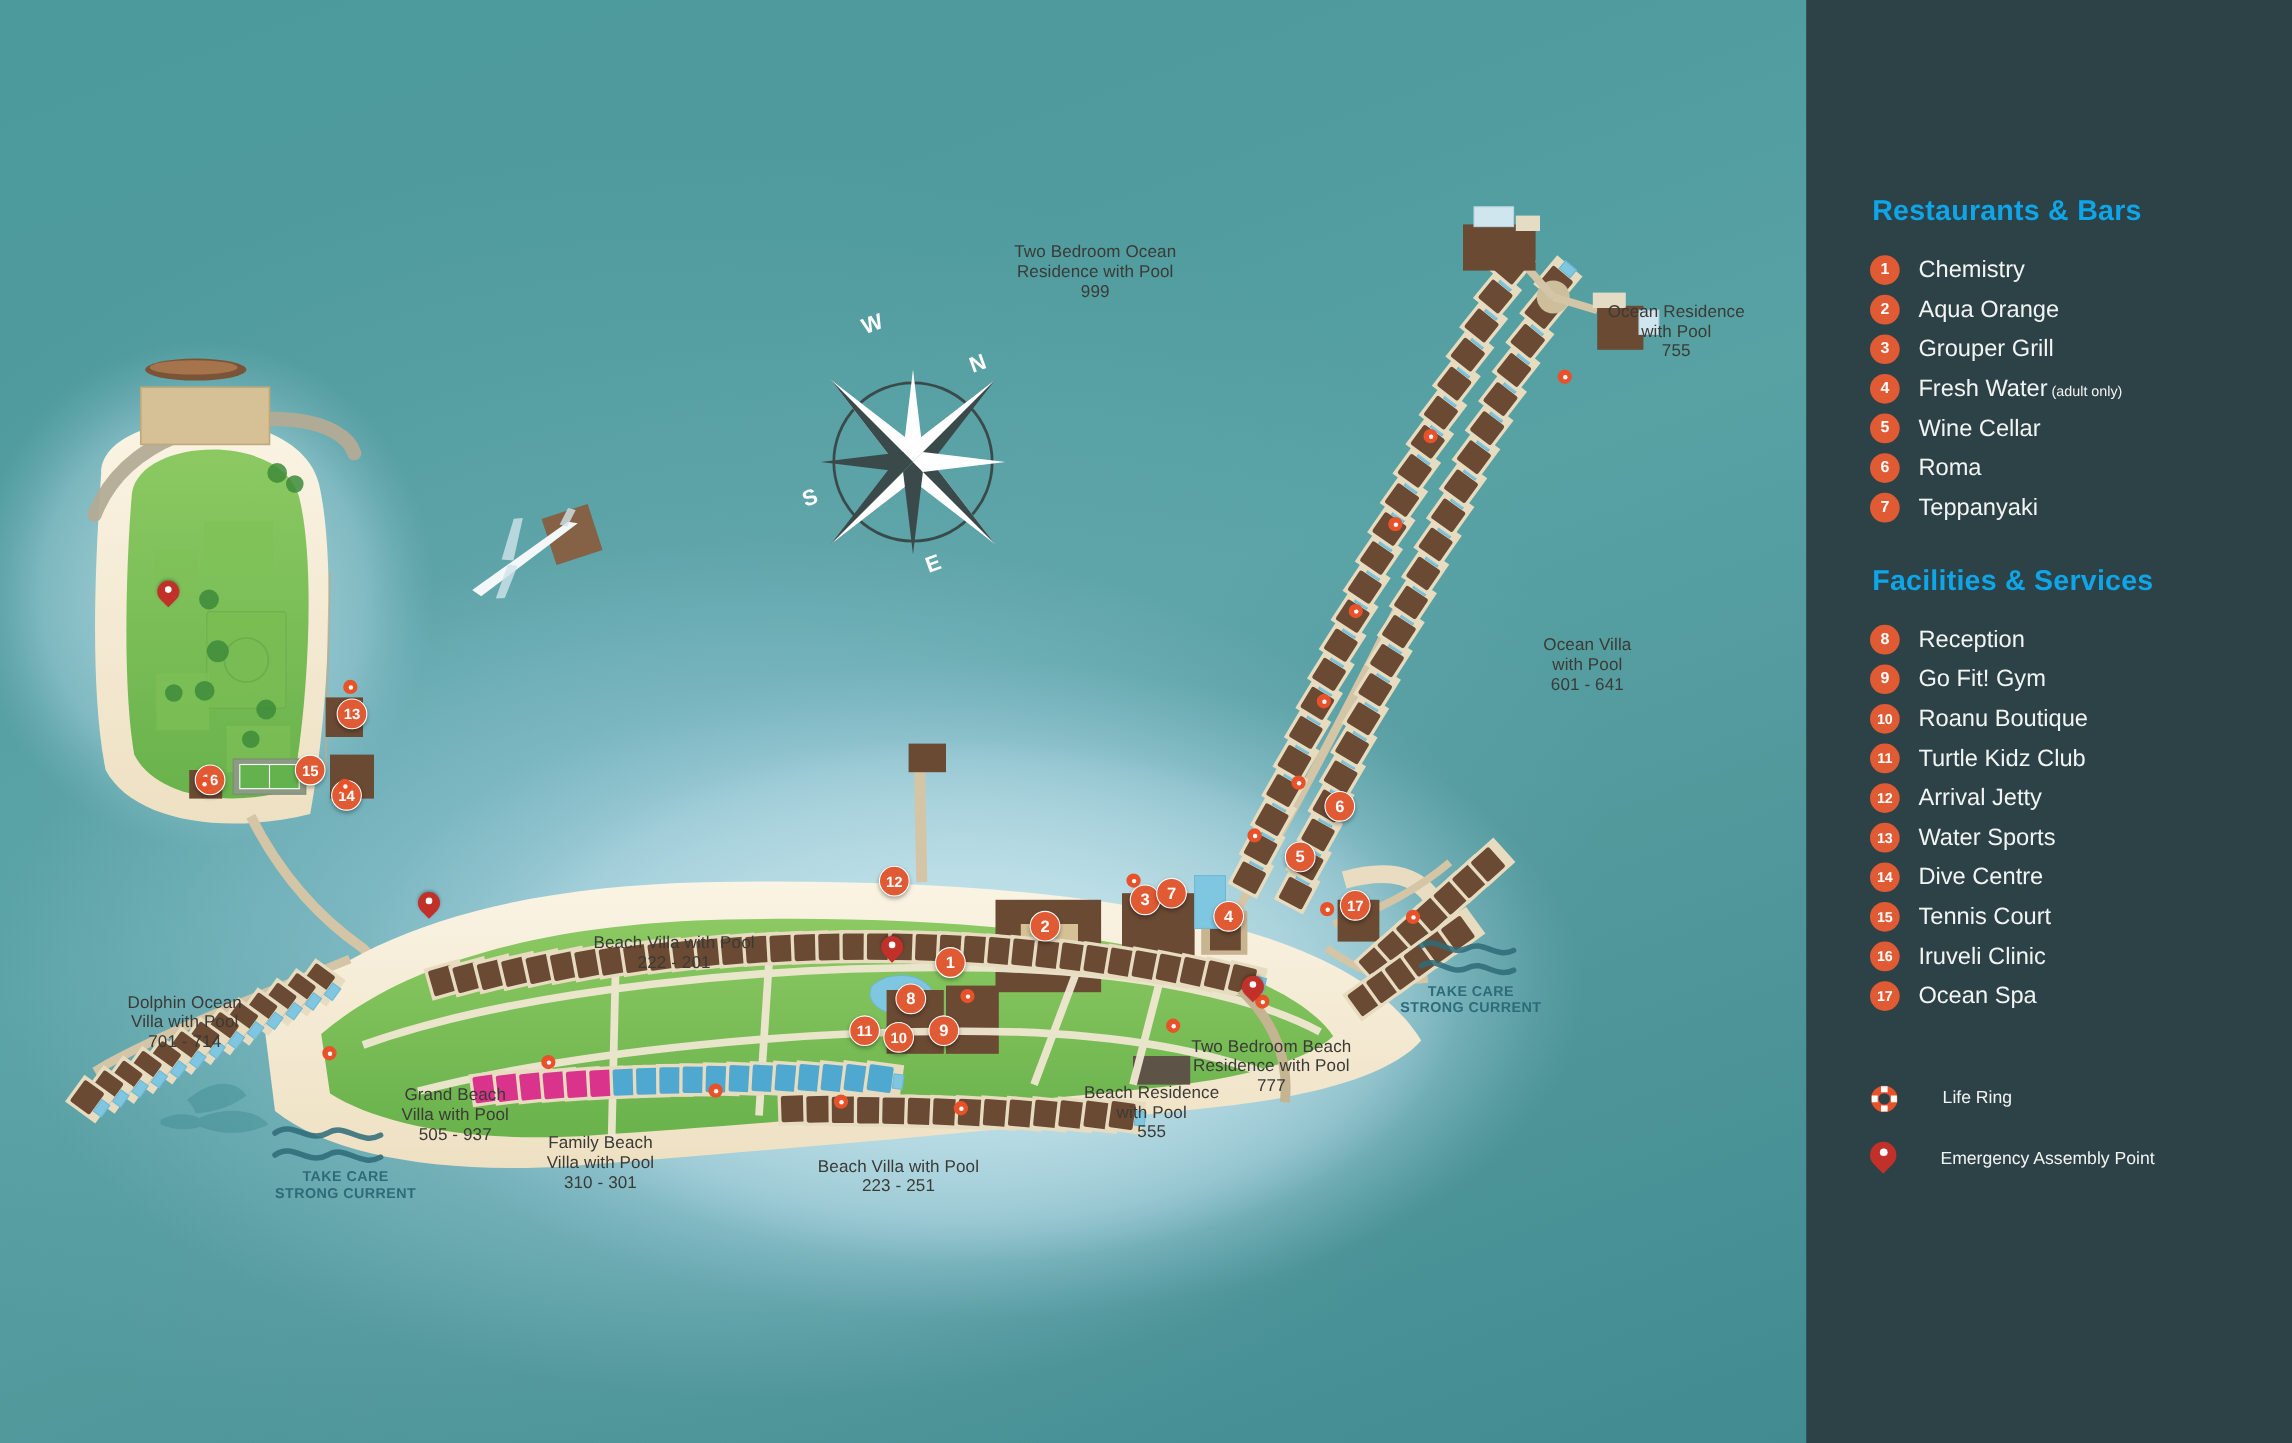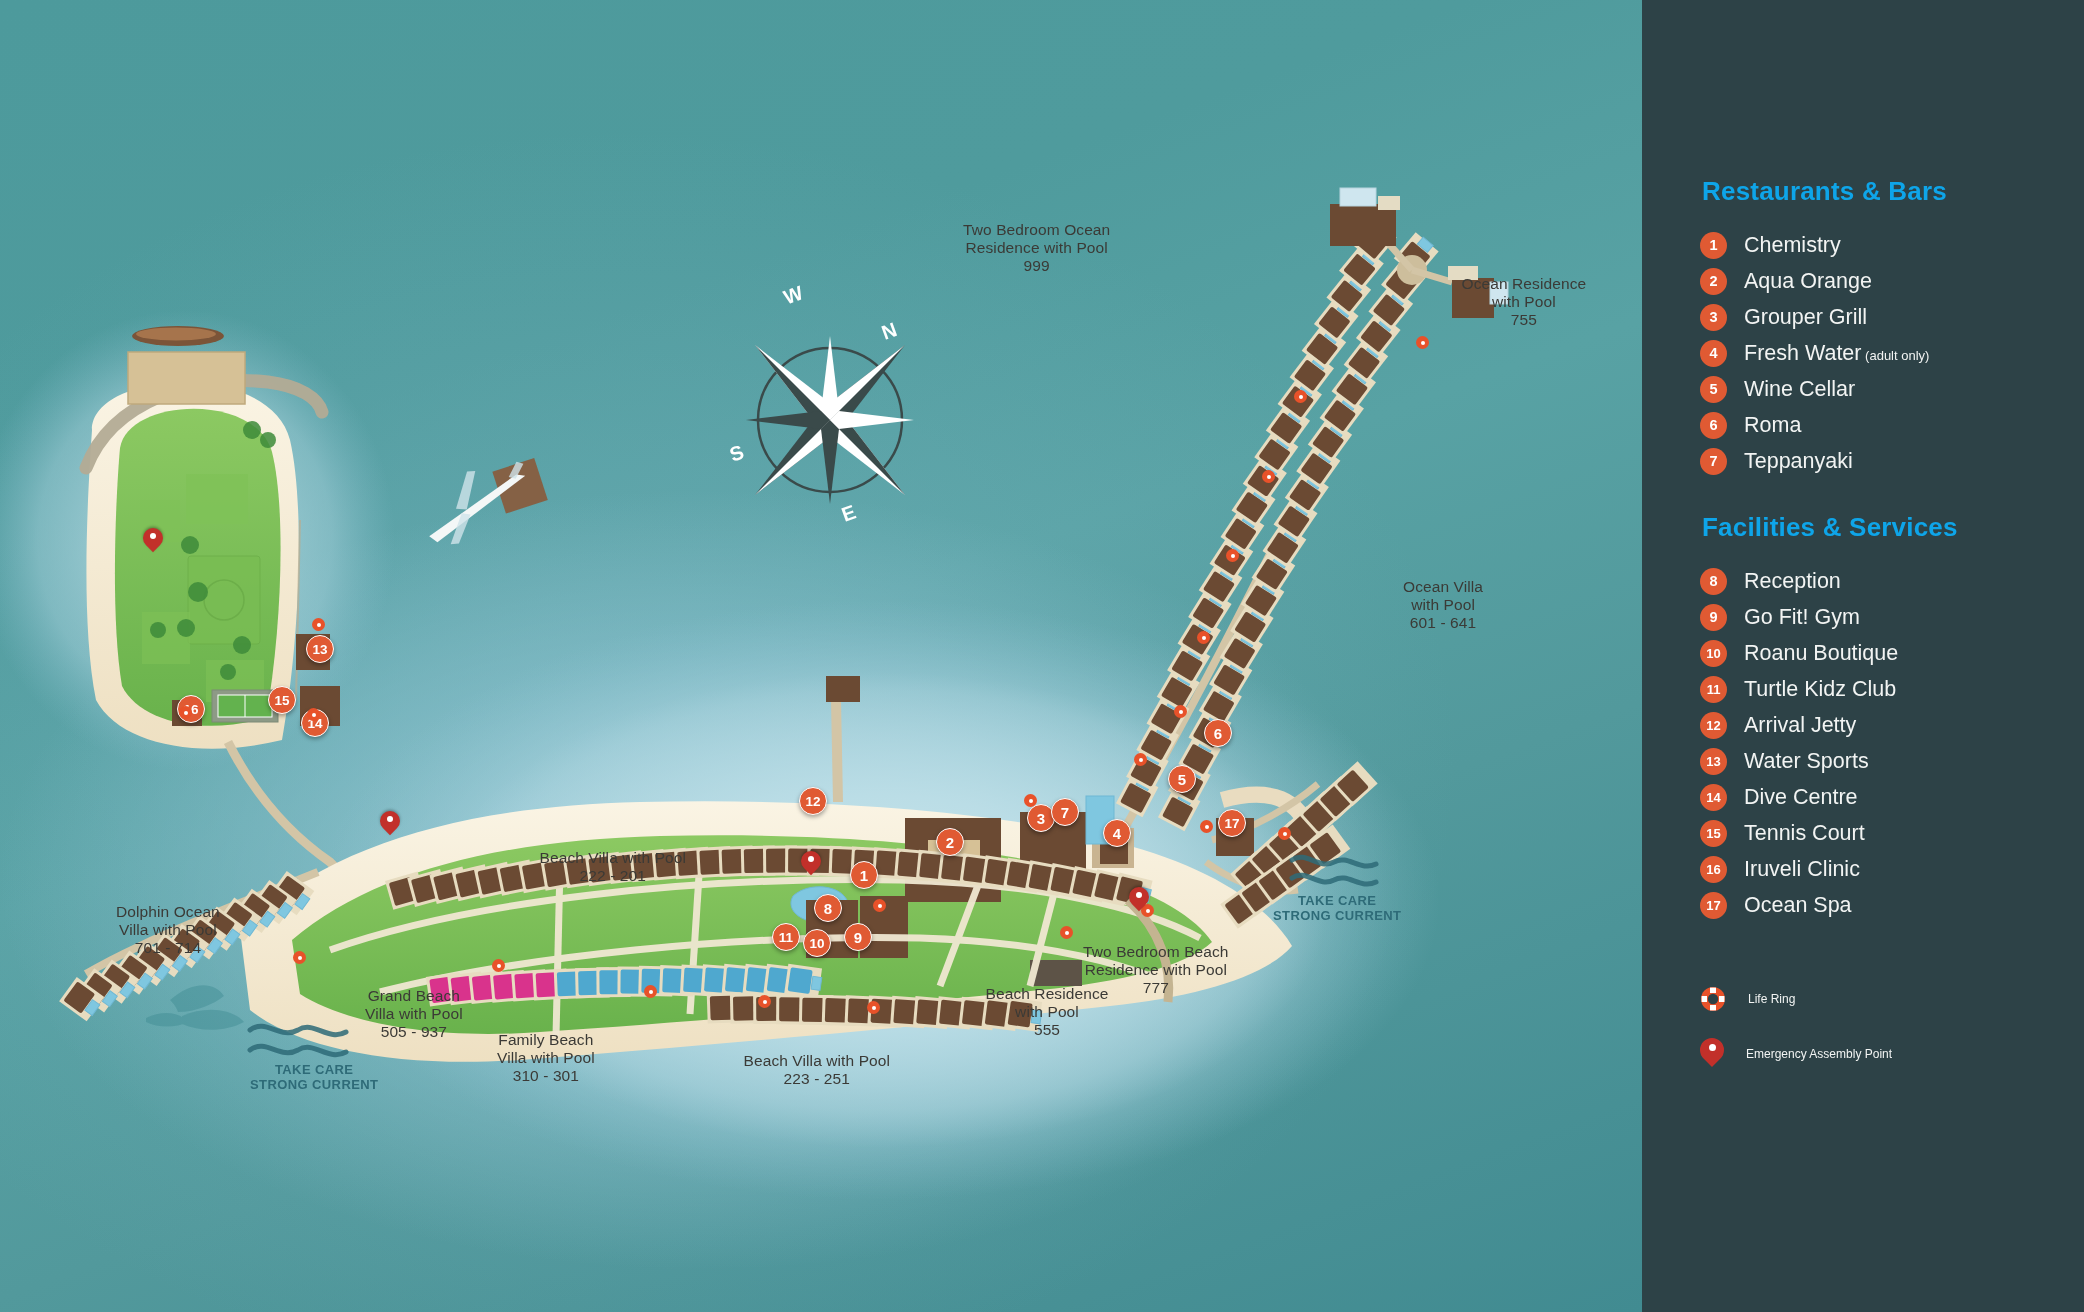--- a/index.html
+++ b/index.html
@@ -48,21 +48,21 @@
   #sidebar{position:absolute;left:1642px;top:0;width:442px;height:1312px;background:#2d4247;}
   .sec-title{position:absolute;color:#0ea5e9;font-size:26px;font-weight:bold;letter-spacing:.2px;}
   .litem{position:absolute;display:flex;align-items:center;height:30px;left:58px;}
   .badge{width:27px;height:27px;border-radius:50%;background:#e05a33;color:#fff;font-size:14.5px;
          font-weight:bold;display:flex;align-items:center;justify-content:center;flex:0 0 auto;}
   .badge.two{font-size:13px;}
   .ltext{margin-left:17px;color:#f2f4f3;font-size:21.5px;white-space:nowrap;}
   .ltext small{font-size:13px;}
 
   .legend-row{position:absolute;display:flex;align-items:center;left:58px;}
-  .legend-row .ltext{margin-left:22px;font-size:12px;text-align:right;}
+  .legend-row .ltext{margin-left:40px;font-size:16px;text-align:right;}
   .lring-big{position:relative;width:26px;height:26px;flex:0 0 auto;}
   .epin-big{position:relative;width:24px;height:32px;flex:0 0 auto;}
   .epin-big i{position:absolute;left:0;top:0;width:24px;height:24px;border-radius:50% 50% 50% 0;
               transform:rotate(-45deg);background:#c2302a;}
   .epin-big b{position:absolute;left:8.5px;top:6px;width:7px;height:7px;border-radius:50%;background:#fff;z-index:2;}
 </style>
 </head>
 <body>
 
 <div id="page">
@@ -924,21 +924,21 @@
           </g>
         </g>
       </svg>
       <span class="cl" style="left:84px;top:-6px;transform:rotate(-20deg);">W</span>
       <span class="cl" style="left:182px;top:30px;transform:rotate(-20deg);">N</span>
       <span class="cl" style="left:142px;top:212px;transform:rotate(-20deg);">E</span>
       <span class="cl" style="left:30px;top:152px;transform:rotate(-20deg);">S</span>
     </div>
 
     <div id="map-overlays">
-        <div class="mlabel" style="left: 963px; top: 220.5px;">
+        <div class="mlabel" style="left: 922px; top: 220.5px;">
           <div>Two Bedroom Ocean</div>
           <div>Residence with Pool</div>
           <div>999</div>
         </div>
         <div class="mlabel" style="left: 1461.5px; top: 274.5px;">
           <div>Ocean Residence</div>
           <div>with Pool</div>
           <div>755</div>
         </div>
         <div class="mlabel" style="left: 1403px; top: 577.5px;">

